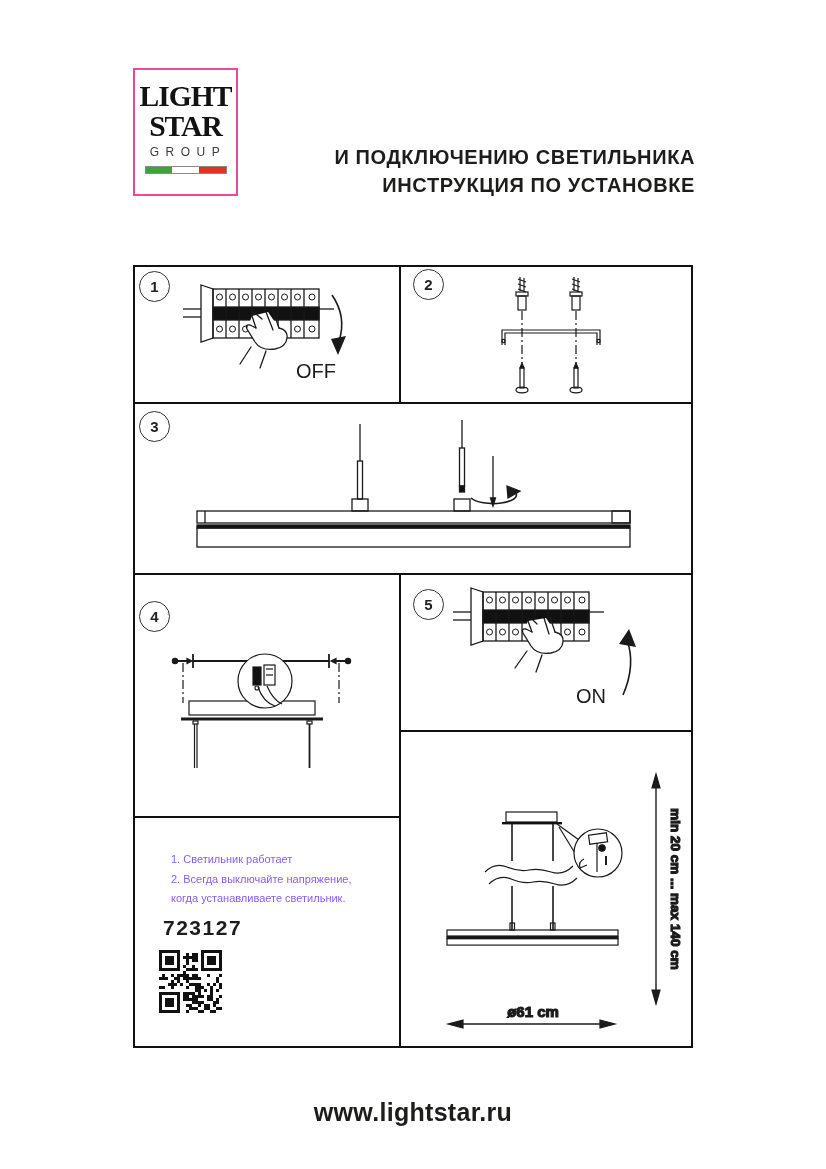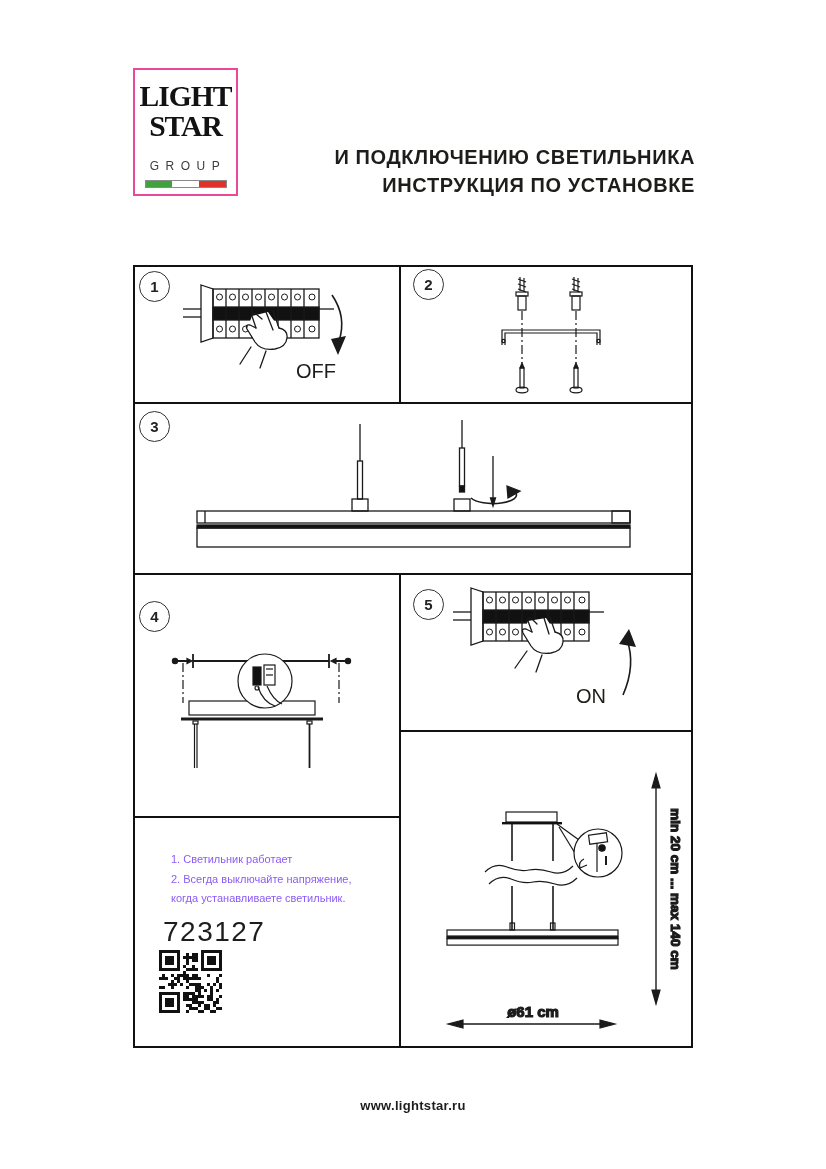--- a/index.html
+++ b/index.html
@@ -4,21 +4,21 @@
 <style>
   html,body{margin:0;padding:0;background:#fff;}
   .page{position:relative;width:826px;height:1169px;background:#fff;overflow:hidden;
         font-family:"Liberation Sans",sans-serif;color:#1d1d1b;}
   
   .logo-box{position:absolute;left:133px;top:68px;width:105px;height:128px;
             border:2px solid #ec4899;box-sizing:border-box;text-align:center;}
   .logo-word{font-family:"Liberation Serif",serif;font-weight:700;font-size:29px;
              line-height:30px;letter-spacing:-1px;color:#121212;transform:scaleX(1.02);}
   .logo-word.first{margin-top:11px;}
-  .logo-group{font-size:12px;letter-spacing:6.5px;color:#3c3c3b;margin-top:18px;margin-left:5px;}
+  .logo-group{font-size:12px;letter-spacing:6.5px;color:#3c3c3b;margin-top:4px;margin-left:5px;}
   .logo-flag{width:82px;height:8px;margin:7px auto 0;border:1px solid #8a8a8a;
              box-sizing:border-box;display:flex;}
   .logo-flag span{flex:1;}
   
   .hdr-top{position:absolute;right:133px;top:62px;text-align:right;font-weight:700;
            font-size:19px;line-height:29px;letter-spacing:0.3px;}
   .hdr-instr{position:absolute;right:131px;top:143px;text-align:right;font-weight:700;
              font-size:20px;line-height:28px;letter-spacing:0.6px;}
   
   .grid{position:absolute;left:133px;top:265px;width:560px;height:783px;
@@ -27,25 +27,25 @@
   .panel{position:absolute;}
   .step-circle{position:absolute;width:31px;height:31px;border:1.6px solid #333;
                border-radius:50%;box-sizing:border-box;display:flex;align-items:center;
                justify-content:center;font-size:15px;font-weight:700;color:#222;background:#fff;}
   svg{display:block;}
   svg text{font-family:"Liberation Sans",sans-serif;fill:#1d1d1b;}
   .lbl{font-size:20px;}
   
   .notes{position:absolute;left:0;top:551px;width:264px;height:228px;}
   .notes-text{position:absolute;left:36px;top:32px;font-size:11px;line-height:19.5px;color:#8b5cf6;}
-  .notes-article{position:absolute;left:28px;top:98px;font-size:28px;font-weight:400;letter-spacing:1.5px;}
+  .notes-article{position:absolute;left:28px;top:98px;font-size:21px;font-weight:700;letter-spacing:1.5px;}
   .qr{position:absolute;left:24px;top:132px;width:63px;height:63px;}
   
   .footer{position:absolute;left:0;width:826px;top:1098px;text-align:center;
-          font-weight:700;font-size:13px;letter-spacing:0.3px;}
+          font-weight:700;font-size:25px;letter-spacing:0.3px;}
 </style>
 </head>
 <body>
 
 <div class="page">
 
   <div class="logo-box">
     <div class="logo-word first">LIGHT</div>
     <div class="logo-word">STAR</div>
     <div class="logo-group">GROUP</div>

